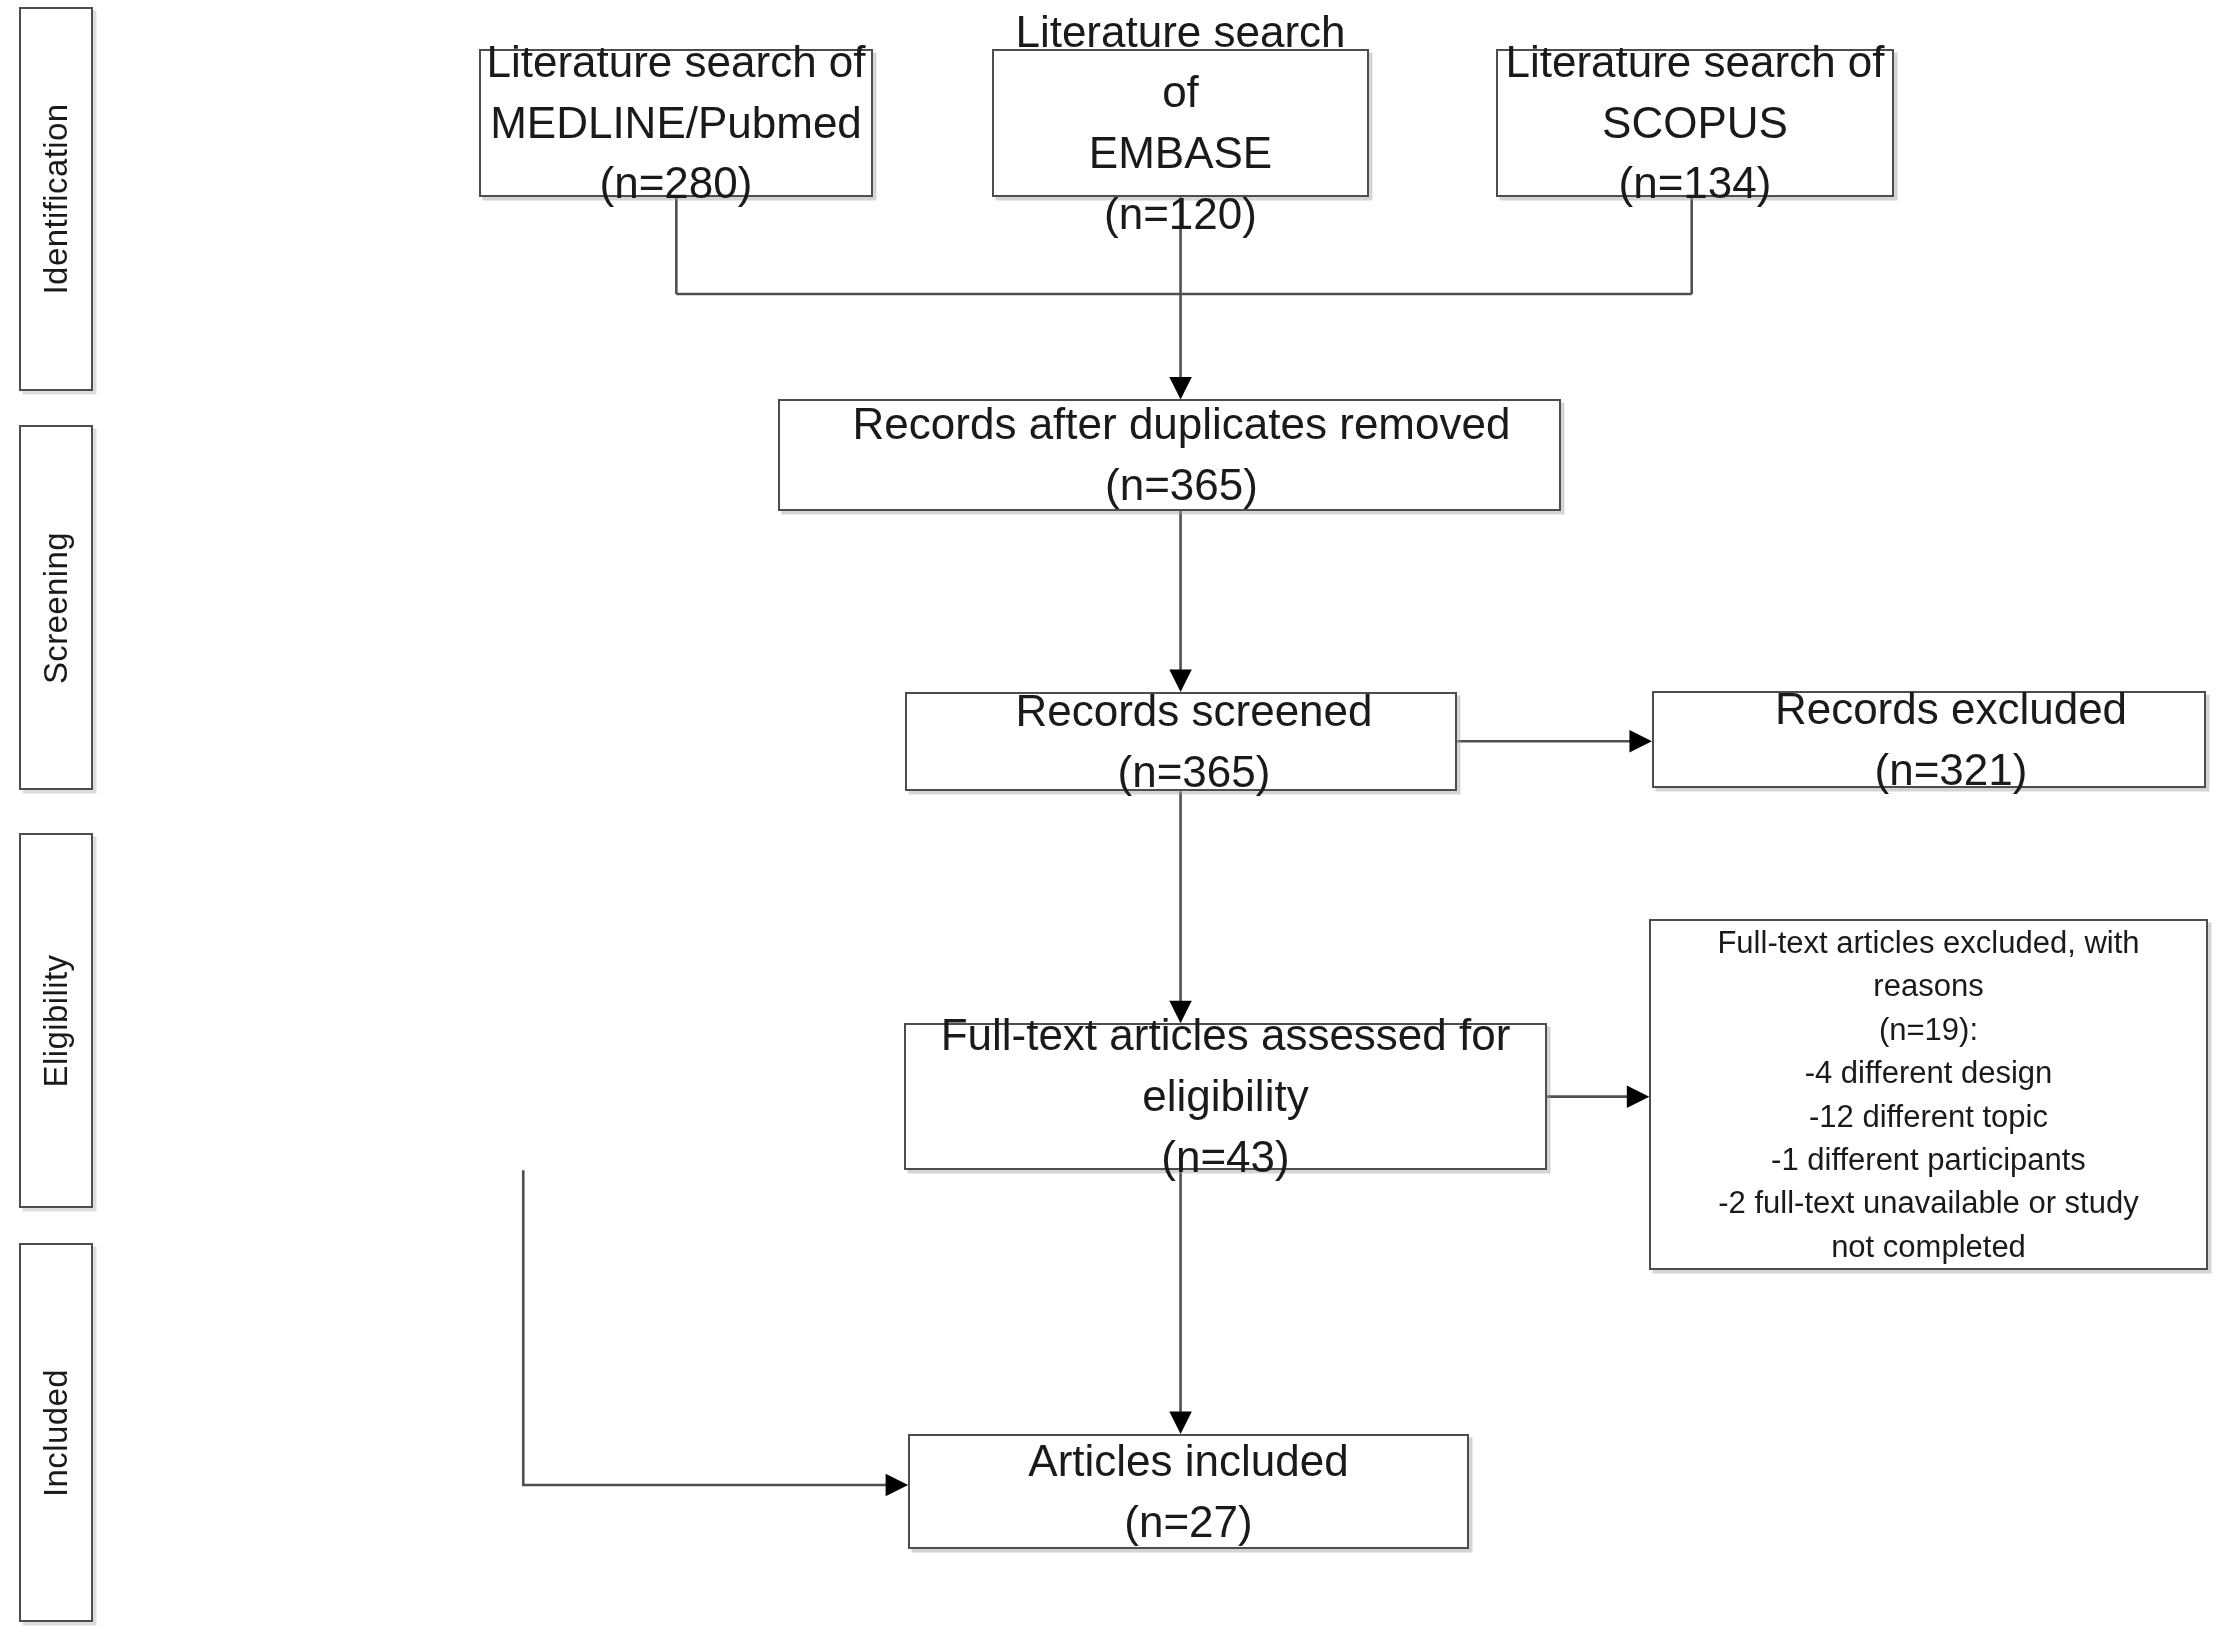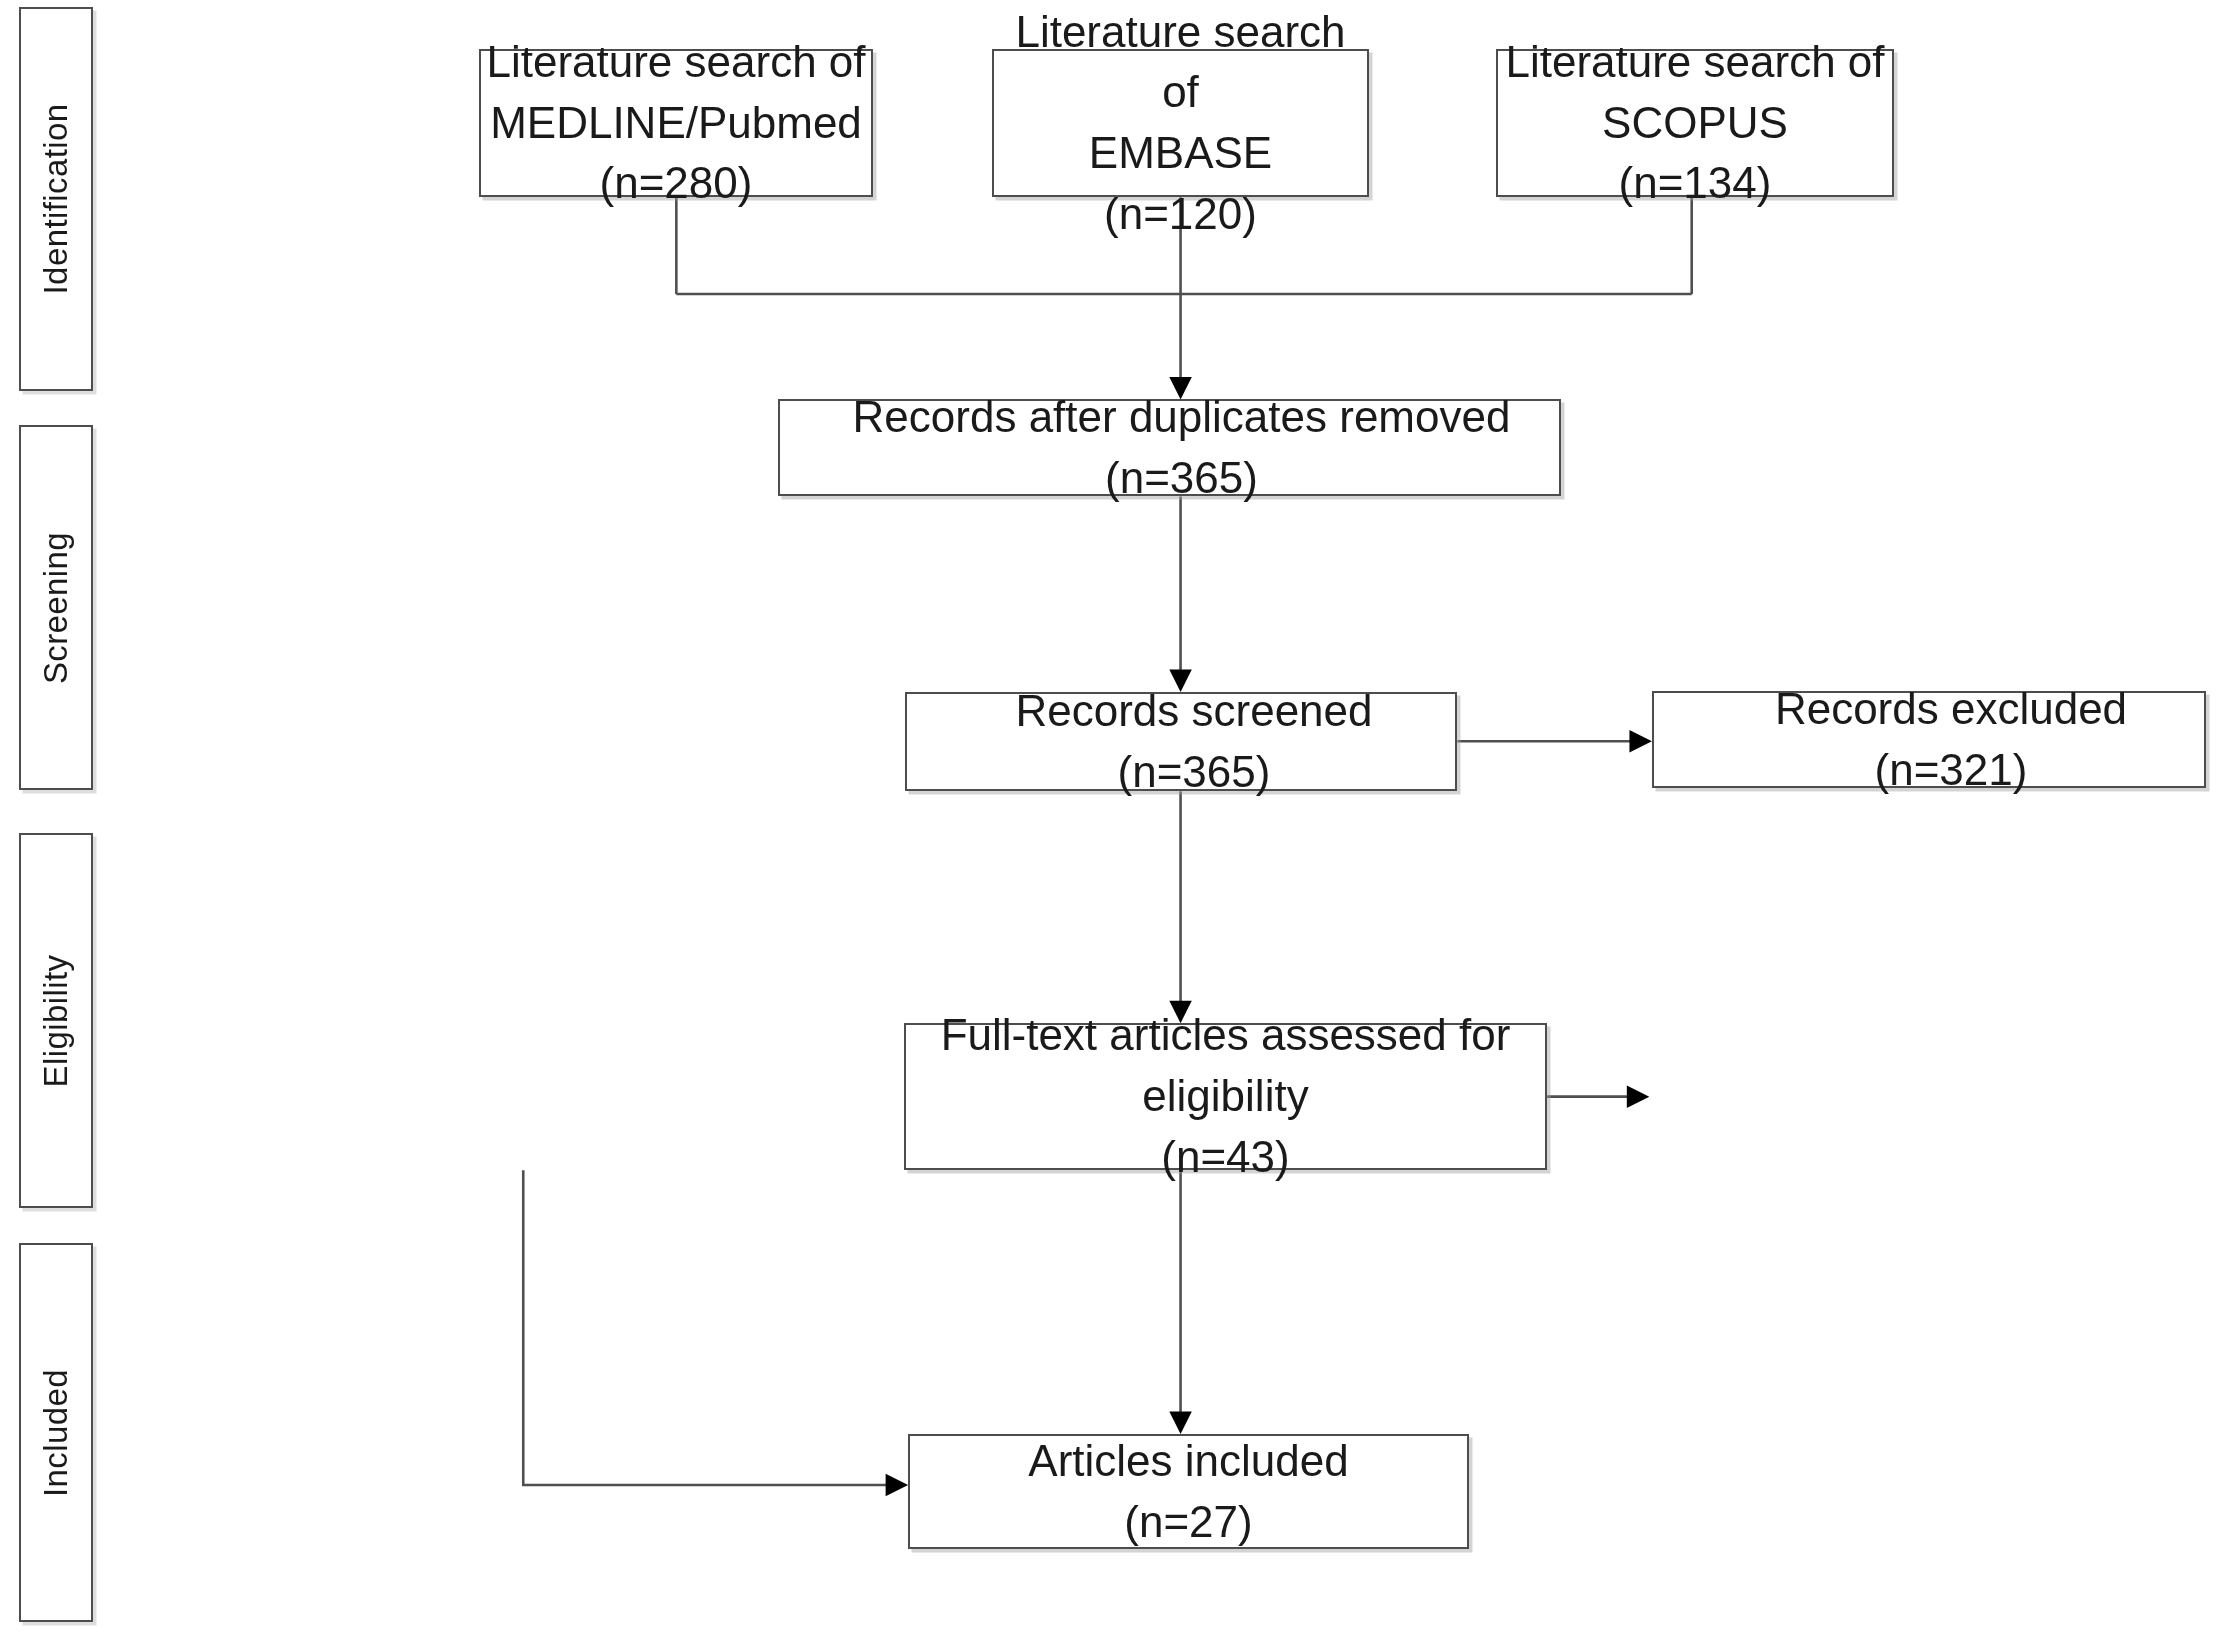--- a/index.html
+++ b/index.html
@@ -93,29 +93,37 @@
   <div class="node" style="left:479px;top:49px;width:394px;height:148px;">Literature search of
 MEDLINE/Pubmed
 (n=280)</div>
   <div class="node" style="left:992px;top:49px;width:377px;height:148px;">Literature search of
 EMBASE
 (n=120)</div>
   <div class="node" style="left:1496px;top:49px;width:398px;height:148px;">Literature search of
 SCOPUS
 (n=134)</div>
 
-  <div class="node" style="left:778px;top:399px;width:783px;height:97px;padding-left:24px;">Records after duplicates removed
+  <div class="node" style="left:778px;top:399px;width:783px;height:112px;padding-left:24px;">Records after duplicates removed
 (n=365)</div>
 
   <div class="node" style="left:905px;top:692px;width:552px;height:99px;padding-left:26px;">Records screened
 (n=365)</div>
   <div class="node" style="left:1652px;top:691px;width:554px;height:97px;padding-left:44px;">Records excluded
 (n=321)</div>
 
   <div class="node" style="left:904px;top:1023px;width:643px;height:147px;">Full-text articles assessed for
 eligibility
 (n=43)</div>
+  <div class="node" style="left:1649px;top:919px;width:559px;height:351px;font-size:31px;line-height:1.4;">Full-text articles excluded, with
+reasons
+(n=19):
+-4 different design
+-12 different topic
+-1 different participants
+-2 full-text unavailable or study
+not completed</div>
 
   <div class="node" style="left:908px;top:1434px;width:561px;height:115px;">Articles included
 (n=27)</div>
 
 </div>
 
 
 </body></html>

